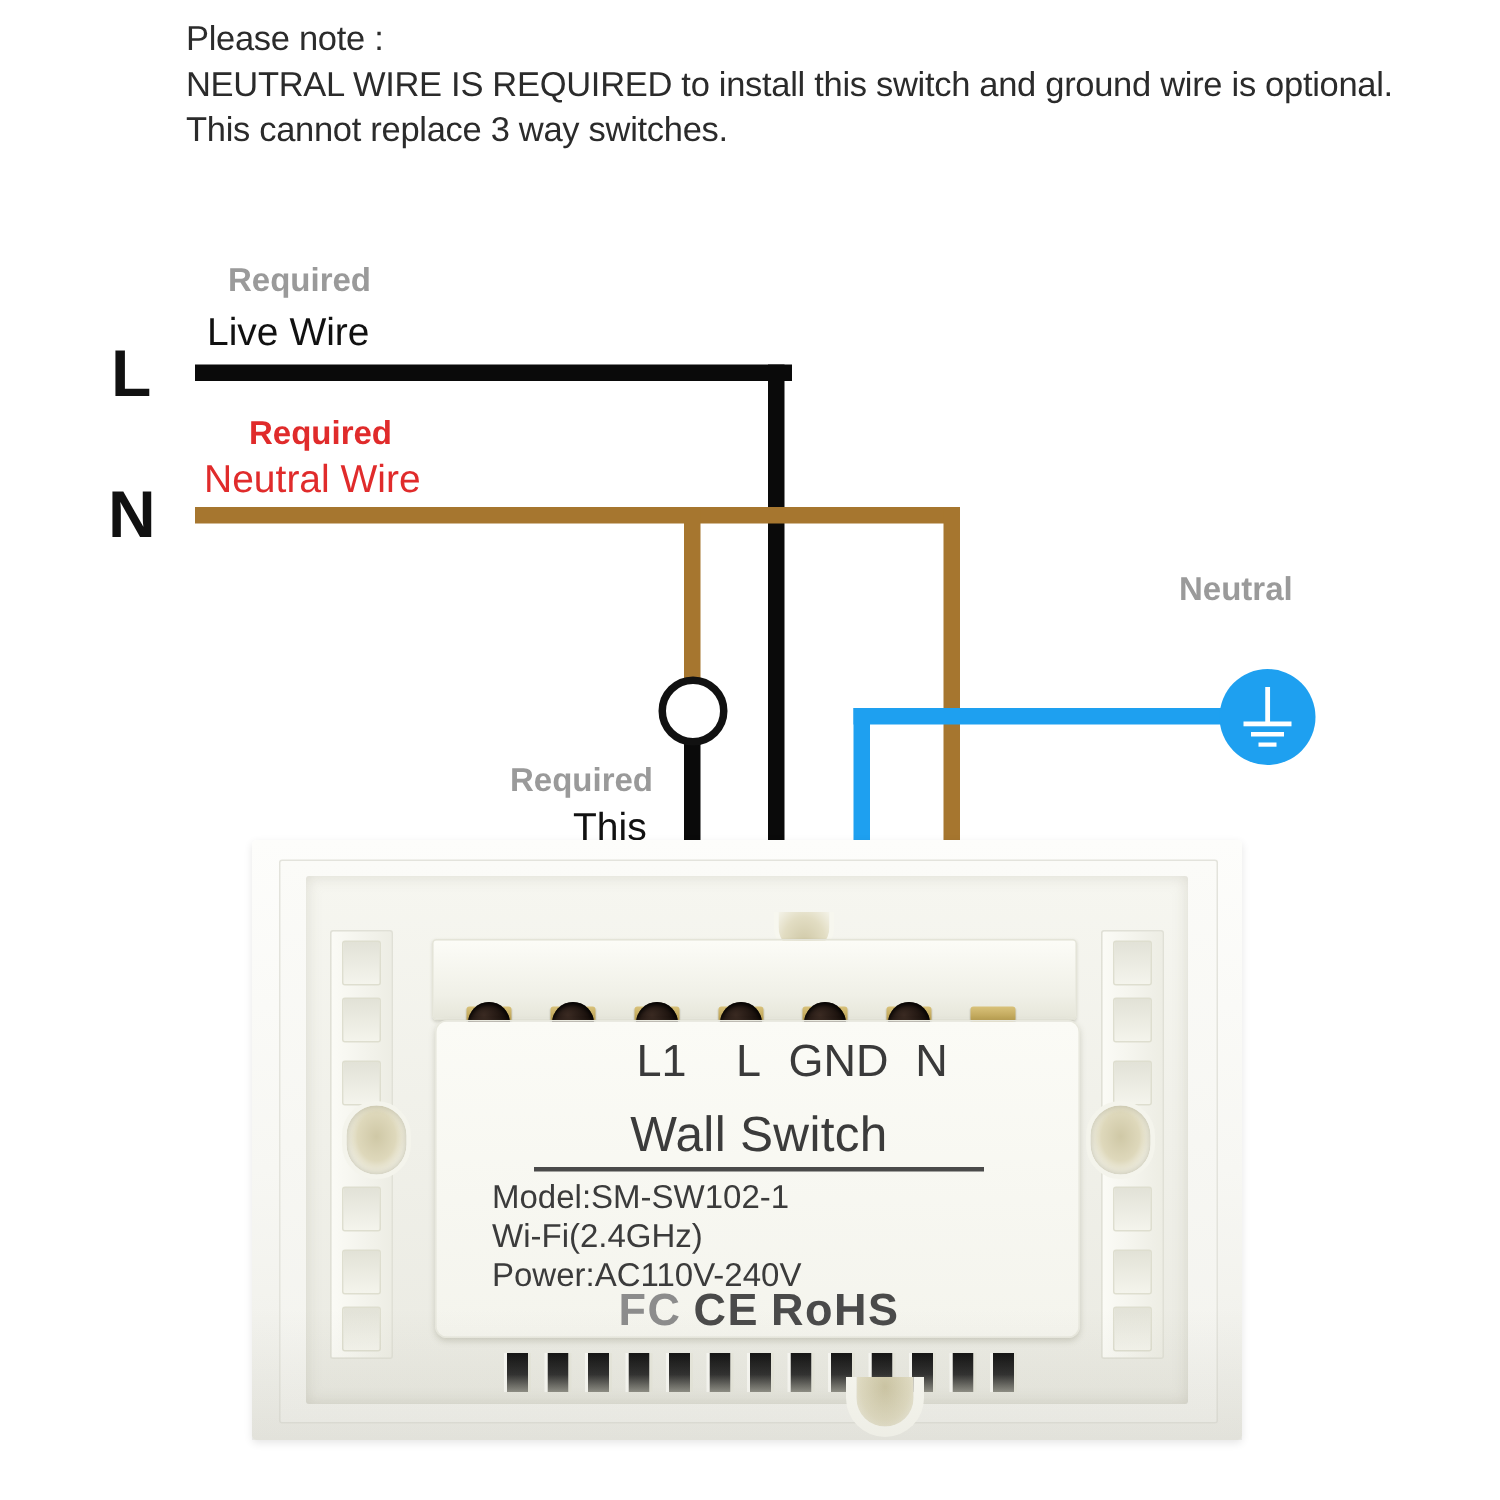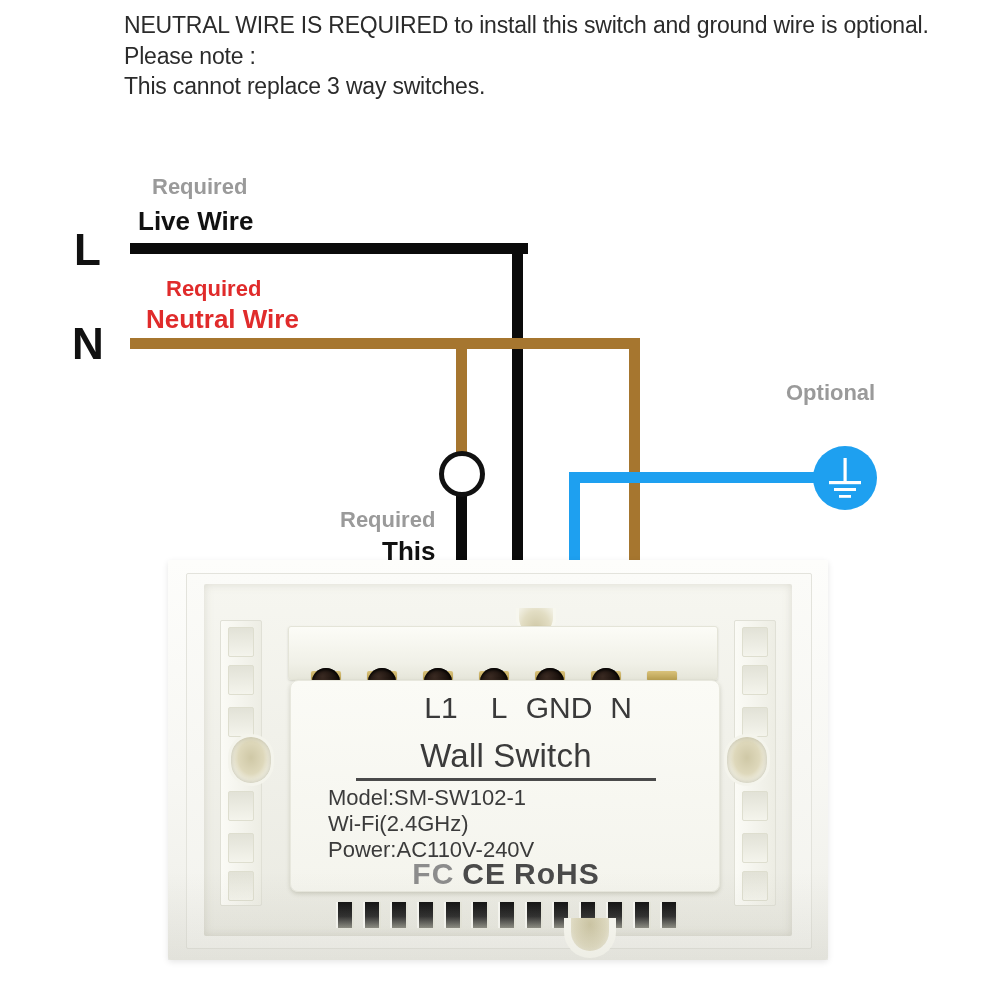--- a/index.html
+++ b/index.html
@@ -21,21 +21,21 @@
   .note div{white-space:nowrap;}
 
   
   .bigletter{
     font-size:44px;font-weight:bold;color:#111;
     font-family:"Liberation Sans",sans-serif;line-height:1;
   }
 
   
   .cap-small{font-size:22px;font-weight:bold;line-height:1;}
-  .cap-big{font-size:26px;font-weight:bold;line-height:1;color:#111;}
+  .cap-big{font-size:26px;font-weight:normal;line-height:1;color:#111;}
   .cap-gray{color:#9a9a9a;}
   .cap-red{color:#e02b2b;}
 
   
   .wire{position:absolute;}
   .w-black{background:#0a0a0a;}
   .w-brown{background:#a6762f;}
   .w-blue{background:#1ea0f0;}
 
   
@@ -160,38 +160,38 @@
     pointer-events:none;
     background:linear-gradient(180deg,rgba(0,0,0,0) 78%,rgba(120,118,100,.10) 100%);
   }
 </style>
 </head>
 <body>
 
 <div id="stage">
 
   <div class="abs note">
+    <div>Please note :</div>
     <div>NEUTRAL WIRE IS REQUIRED to install this switch and ground wire is optional.</div>
-    <div>Please note :</div>
     <div>This cannot replace 3 way switches.</div>
   </div>
 
   <div class="abs bigletter" style="left:74px;top:228px;">L</div>
   <div class="abs bigletter" style="left:72px;top:322px;">N</div>
 
   <div class="abs cap-small cap-gray" style="left:152px;top:176px;">Required</div>
   <div class="abs cap-big" style="left:138px;top:208px;">Live Wire</div>
 
   <div class="abs cap-small cap-red" style="left:166px;top:278px;">Required</div>
-  <div class="abs cap-big" style="left:146px;top:306px;color:#e02b2b;">Neutral Wire</div>
+  <div class="abs cap-big" style="left:136px;top:306px;color:#e02b2b;">Neutral Wire</div>
 
   <div class="abs cap-small cap-gray" style="left:340px;top:509px;">Required</div>
   <div class="abs cap-big" style="left:382px;top:538px;">This</div>
 
-  <div class="abs cap-small cap-gray" style="left:786px;top:382px;">Optional</div>
+  <div class="abs cap-small cap-gray" style="left:786px;top:382px;">Neutral</div>
 
   <div class="wire w-black" style="left:130px;top:243px;width:398px;height:11px;"></div>
   <div class="wire w-black" style="left:512px;top:243px;width:11px;height:410px;"></div>
 
   <div class="wire w-brown" style="left:130px;top:338px;width:510px;height:11px;"></div>
 
   <div class="wire w-brown" style="left:456px;top:338px;width:11px;height:120px;"></div>
 
   <div class="wire w-brown" style="left:629px;top:338px;width:11px;height:315px;"></div>
 

